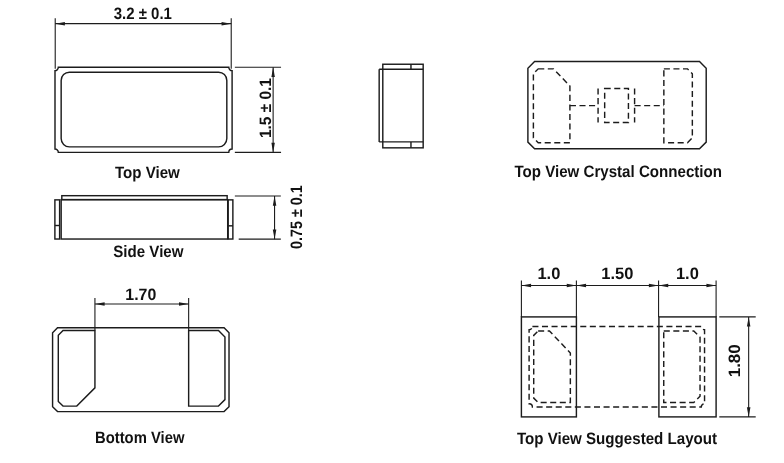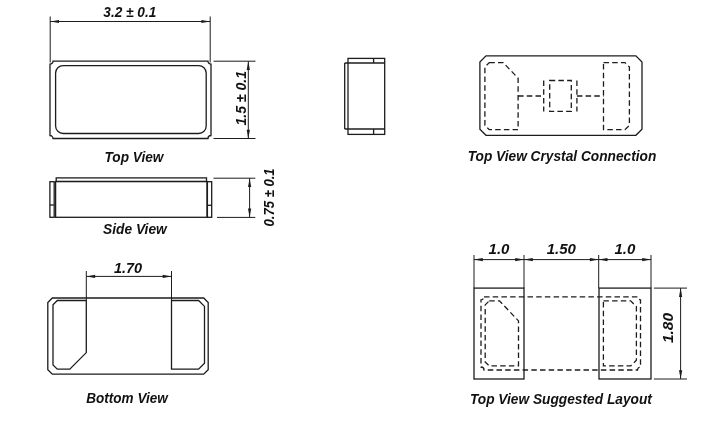--- a/index.html
+++ b/index.html
@@ -6,21 +6,20 @@
     margin: 0;
     padding: 0;
     background: #ffffff;
   }
   #stage {
     position: relative;
     width: 637px;
     height: 421px;
     background: var(--bg, #ffffff);
     font-family: "Liberation Sans", sans-serif;
-    font-style: italic;
   }
   svg { display: block; }
   .obj {
     fill: none;
     stroke: var(--line, #1c1c1c);
     stroke-width: 1.3;
     stroke-linejoin: miter;
     stroke-linecap: butt;
   }
   .thin {

